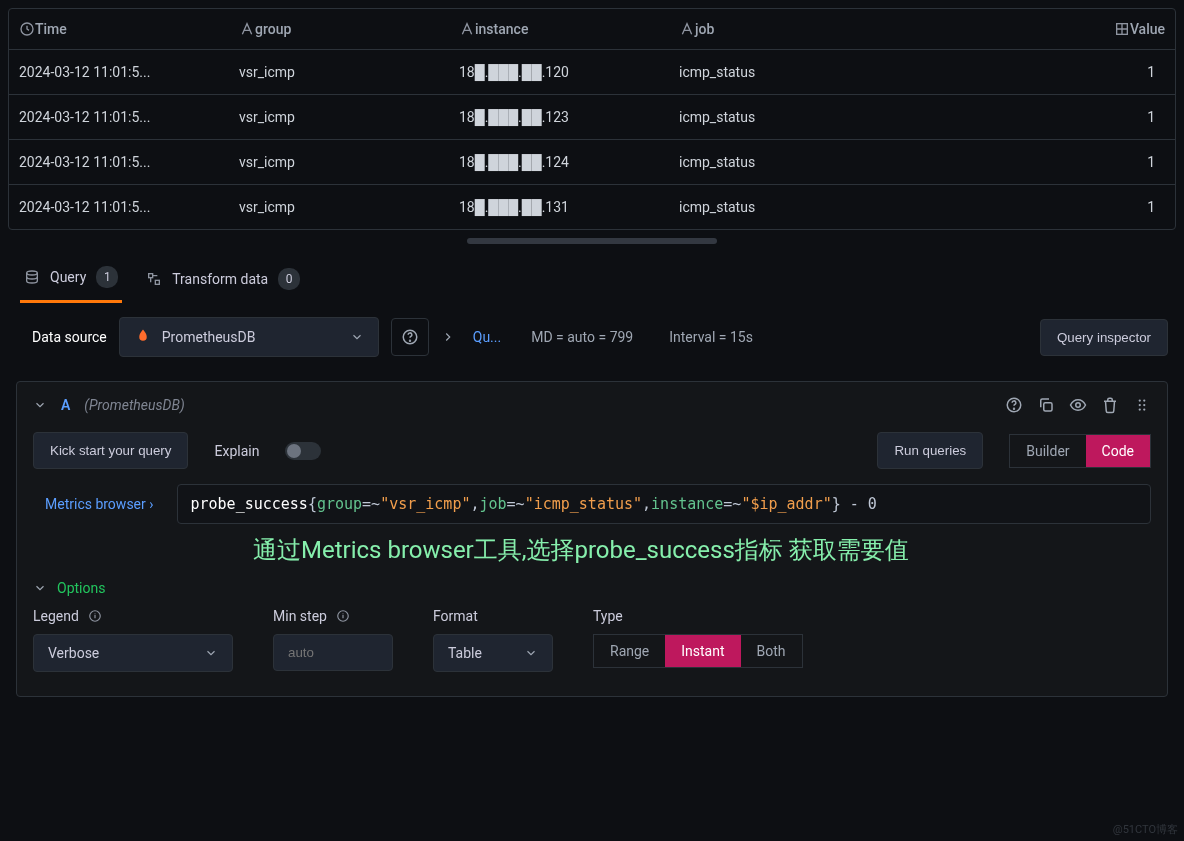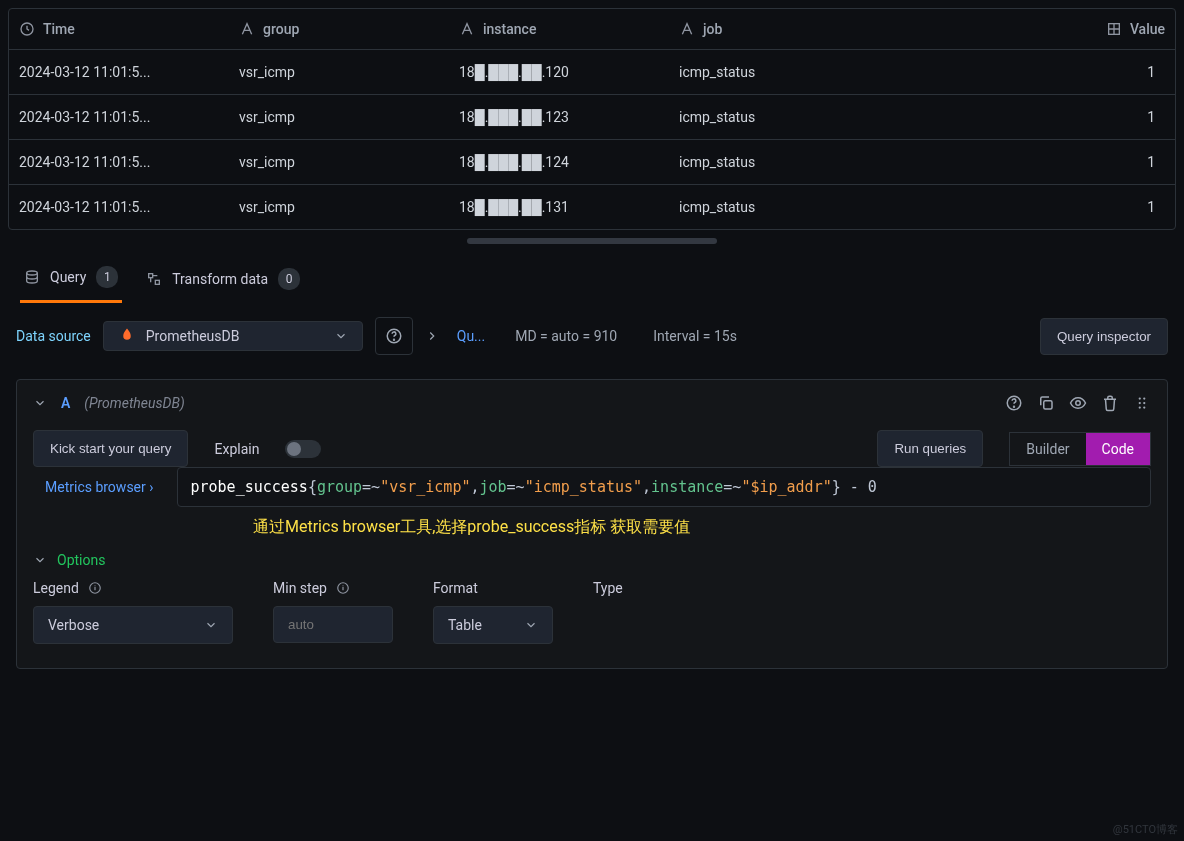--- a/index.html
+++ b/index.html
@@ -1,63 +1,63 @@
 <!DOCTYPE html>
 <html><head>
 <meta charset="utf-8">
 <style>
 * { box-sizing: border-box; margin: 0; padding: 0; }
 body { background: #0d0f13; color: #ccccdc; font-family: -apple-system, BlinkMacSystemFont, "Segoe UI", Roboto, sans-serif; font-size: 14px; width: 1184px; height: 841px; overflow: hidden; }
 
 .table-panel { border: 1px solid #2c3239; margin: 8px; border-radius: 4px; }
 .tbl { width: 100%; border-collapse: collapse; }
 .tbl th { text-align: left; padding: 12px 10px; border-bottom: 1px solid #2c3239; font-weight: 500; color: #9fa7b3; vertical-align: middle; }
-.tbl th .hdr { display: flex; align-items: center; gap: 8px; }
+.tbl th .hdr { display: flex; align-items: center; }
 .tbl th:last-child { text-align: right; }
 .tbl th:last-child .hdr { justify-content: flex-end; }
 .tbl td { padding: 14px 10px; border-bottom: 1px solid #2c3239; color: #cfd4db; }
 .tbl td:last-child { text-align: right; padding-right: 20px; }
 .tbl tr:last-child td { border-bottom: none; }
 .icon-sm { width: 16px; height: 16px; display: inline-flex; align-items: center; justify-content: center; color: #8e94a0; }
 .scroll-strip { height: 6px; background: #5a6270; width: 250px; border-radius: 3px; margin: 4px auto 0; opacity: .5; }
 
 .tabs-row { display: flex; align-items: center; gap: 20px; padding: 12px 20px 0; }
 .tab { display: flex; align-items: center; gap: 10px; padding: 10px 4px 12px; color: #ccccdc; cursor: pointer; }
 .tab.active { border-bottom: 3px solid #ff780a; }
 .badge { background: #2c3239; border-radius: 10px; min-width: 22px; height: 22px; display: inline-flex; align-items: center; justify-content: center; font-size: 12px; }
 
 .toolbar { display: flex; align-items: center; gap: 12px; padding: 14px 16px 0; }
-.label { color: #7dd3fc; font-size: 14px; }
-.ds-sel { display: flex; align-items: center; gap: 10px; background: #1f2530; border: 1px solid #2c3239; border-radius: 4px; padding: 8px 14px; height: 30px; min-width: 260px; }
+.label { color: #ffffff; font-size: 14px; margin-left: 16px; }
+.ds-sel { display: flex; align-items: center; gap: 10px; background: #1f2530; border: 1px solid #2c3239; border-radius: 4px; padding: 8px 14px; height: 40px; min-width: 260px; }
 .ds-sel .fire { color: #ff6c2c; }
 .circ-btn { width: 38px; height: 38px; border: 1px solid #2c3239; border-radius: 4px; display: flex; align-items: center; justify-content: center; color: #9fa7b3; }
 .qlink { color: #5b9eff; padding: 0 6px; }
 .meta { color: #9fa7b3; font-size: 14px; padding: 0 12px; }
 .btn { background: #1f2530; border: 1px solid #2c3239; border-radius: 4px; padding: 10px 16px; color: #ccccdc; }
 .spacer { flex: 1; }
 
 .query-block { margin: 24px 16px 0; border: 1px solid #2c3239; border-radius: 4px; padding: 14px 16px 24px; background: #141619; }
 .qh { display: flex; align-items: center; gap: 14px; }
 .qlabel { color: #5b9eff; font-weight: 600; }
 .ds-name { color: #7f8592; font-style: italic; }
 .qh-icons { display: flex; align-items: center; gap: 14px; color: #9fa7b3; }
 .qrow2 { display: flex; align-items: center; gap: 26px; margin-top: 18px; }
 .toggle { width: 36px; height: 18px; background: #2c3239; border-radius: 10px; position: relative; }
 .toggle::after { content:""; position:absolute; width:14px; height:14px; background:#6c737f; border-radius:50%; top:2px; left:2px; }
 .seg { display: flex; border: 1px solid #2c3239; border-radius: 0; overflow: hidden; }
 .seg > div { padding: 8px 16px; color: #9fa7b3; cursor: pointer; }
-.seg > div.on { background: #a21caf; color: #fff; }
-.exprrow { display: flex; align-items: center; gap: 12px; margin-top: 0; }
+.seg > div.on { background: #be185d; color: #fff; }
+.exprrow { display: flex; align-items: center; gap: 12px; margin-top: 15px; }
 .metric-browser { color: #5b9eff; padding: 10px 12px; }
 .expr { flex: 1; border: 1px solid #2c3239; border-radius: 4px; padding: 10px 12px; background: #111317; font-family: ui-monospace, SFMono-Regular, Menlo, monospace; font-size: 15px; }
 .k-metric { color: #fff; }
 .k-label { color: #63c38e; }
 .k-op { color: #bfc7d5; }
 .k-str { color: #f29e4c; }
-.annot { color: #fde047; font-size: 16px; margin: 10px 0 0 220px; }
+.annot { color: #86efac; font-size: 24px; margin: 10px 0 0 220px; }
 .options { display: flex; align-items: center; gap: 10px; margin-top: 14px; color: #22c55e; }
 .opts-row { display: flex; gap: 40px; margin-top: 12px; flex-wrap: wrap; }
 .opt-col { display: flex; flex-direction: column; gap: 10px; }
 .opt-col .lab { color: #ccccdc; font-size: 14px; display: flex; align-items: flex-end; gap: 8px; }
 .sel, .inp { background: #1f2530; border: 1px solid #2c3239; border-radius: 4px; padding: 10px 14px; color: #ccccdc; min-width: 120px; display: flex; align-items: center; justify-content: space-between; gap: 16px; }
 .sel.wide { min-width: 200px; }
 svg { display: block; }
 .chev { width: 14px; height: 14px; }
 .watermark { position: fixed; right: 6px; bottom: 4px; font-size: 11px; color: #555c66; opacity: .5; }
 </style>
@@ -199,21 +199,21 @@
       <svg viewBox="0 0 24 24" width="18" height="18" fill="none" stroke="currentColor" stroke-width="2">
         <circle cx="12" cy="12" r="9"></circle>
         <path d="M9.5 9a2.5 2.5 0 1 1 3.5 2.3c-.8.4-1 1-1 1.7"></path>
         <circle cx="12" cy="17" r=".6" fill="currentColor"></circle>
       </svg>
     </div>
   <svg class="chev" viewBox="0 0 24 24" width="16" height="16" fill="none" stroke="#9fa7b3" stroke-width="2">
       <path d="M9 6l6 6-6 6"></path>
     </svg>
   <span class="qlink">Qu...</span>
-  <span class="meta">MD = auto = 910</span>
+  <span class="meta">MD = auto = 799</span>
   <span class="meta">Interval = 15s</span>
   <div class="spacer"></div>
   <button class="btn">Query inspector</button>
 </div>
 
 <div class="query-block">
   <div class="qh">
     <svg class="chev" viewBox="0 0 24 24" width="14" height="14" fill="none" stroke="#9fa7b3" stroke-width="2">
         <path d="M6 9l6 6 6-6"></path>
       </svg>
@@ -323,17 +323,22 @@
       <div class="lab">Format</div>
       <div class="sel">
           <span>Table</span>
           <svg class="chev" viewBox="0 0 24 24" fill="none" stroke="#9fa7b3" stroke-width="2">
             <path d="M6 9l6 6 6-6"></path>
           </svg>
         </div>
     </div>
     <div class="opt-col">
       <div class="lab">Type</div>
+      <div class="seg">
+        <div>Range</div>
+        <div class="on">Instant</div>
+        <div>Both</div>
+      </div>
     </div>
   </div>
 </div>
 
 <div class="watermark">@51CTO博客</div>
 
 </body></html>

